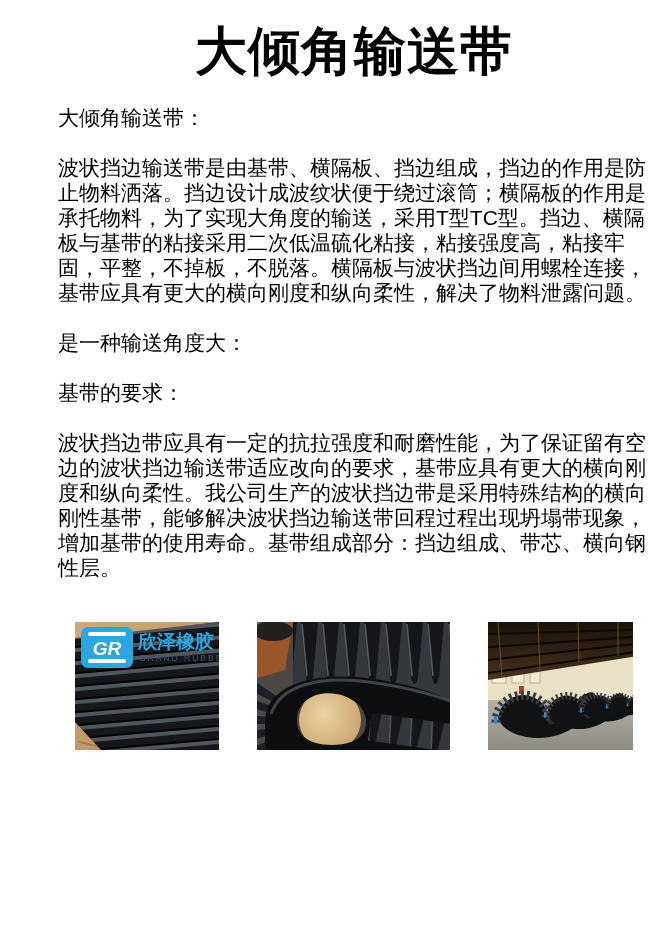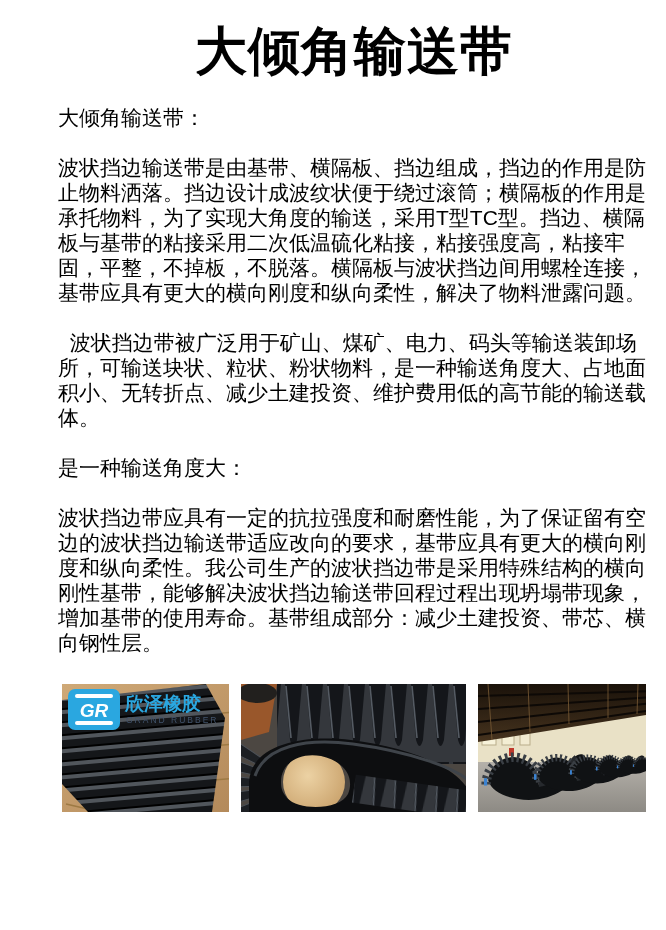--- a/index.html
+++ b/index.html
@@ -41,21 +41,21 @@
     word-break: break-all;
     color: #000000;
   }
   .photo-row {
     width: 592px;
     margin: 25px auto 0 37px;
     display: flex;
     gap: 4px;
   }
   .photo-row figure {
-    margin: 4px;
+    margin: 17px;
     padding: 0;
     height: 128px;
     overflow: hidden;
     background: #d946ef;
   }
   .photo-row figure.ph1 { width: 174px; }
   .photo-row figure.ph2 { width: 234px; }
   .photo-row figure.ph3 { width: 175px; }
   .photo-row svg { display: block; }
   .bottom-space { height: 45px; }
@@ -63,23 +63,23 @@
 </head>
 <body>
 
 <div class="page">
 
   <h1 class="doc-title">大倾角输送带</h1>
 
   <div class="content">
     <p>大倾角输送带：</p>
     <p>波状挡边输送带是由基带、横隔板、挡边组成，挡边的作用是防止物料洒落。挡边设计成波纹状便于绕过滚筒；横隔板的作用是承托物料，为了实现大角度的输送，采用T型TC型。挡边、横隔板与基带的粘接采用二次低温硫化粘接，粘接强度高，粘接牢固，平整，不掉板，不脱落。横隔板与波状挡边间用螺栓连接，基带应具有更大的横向刚度和纵向柔性，解决了物料泄露问题。</p>
-    <p>  波状挡边带被广泛用于矿山、煤矿、电力、码头等输送装卸场所，可输送块状、粒状、粉状物料，是一种输送角度大、占地面积小、无转折点、减少土建投资、维护费用低的高节能的输送载体。</p>
     <p>是一种输送角度大：</p>
-    <p>波状挡边带应具有一定的抗拉强度和耐磨性能，为了保证留有空边的波状挡边输送带适应改向的要求，基带应具有更大的横向刚度和纵向柔性。我公司生产的波状挡边带是采用特殊结构的横向刚性基带，能够解决波状挡边输送带回程过程出现坍塌带现象，增加基带的使用寿命。基带组成部分：减少土建投资、带芯、横向钢性层。</p>
+    <p>基带的要求：</p>
+    <p>波状挡边带应具有一定的抗拉强度和耐磨性能，为了保证留有空边的波状挡边输送带适应改向的要求，基带应具有更大的横向刚度和纵向柔性。我公司生产的波状挡边带是采用特殊结构的横向刚性基带，能够解决波状挡边输送带回程过程出现坍塌带现象，增加基带的使用寿命。基带组成部分：挡边组成、带芯、横向钢性层。</p>
   </div>
 
   <div class="photo-row">
 
     <figure class="ph1">
       <svg width="174" height="128" viewBox="0 0 174 128" xmlns="http://www.w3.org/2000/svg">
         <defs>
           <linearGradient id="stoneGrad" x1="0" y1="0" x2="1" y2="1">
             <stop offset="0" stop-color="#cfa977"></stop>
             <stop offset="1" stop-color="#b3895a"></stop>

